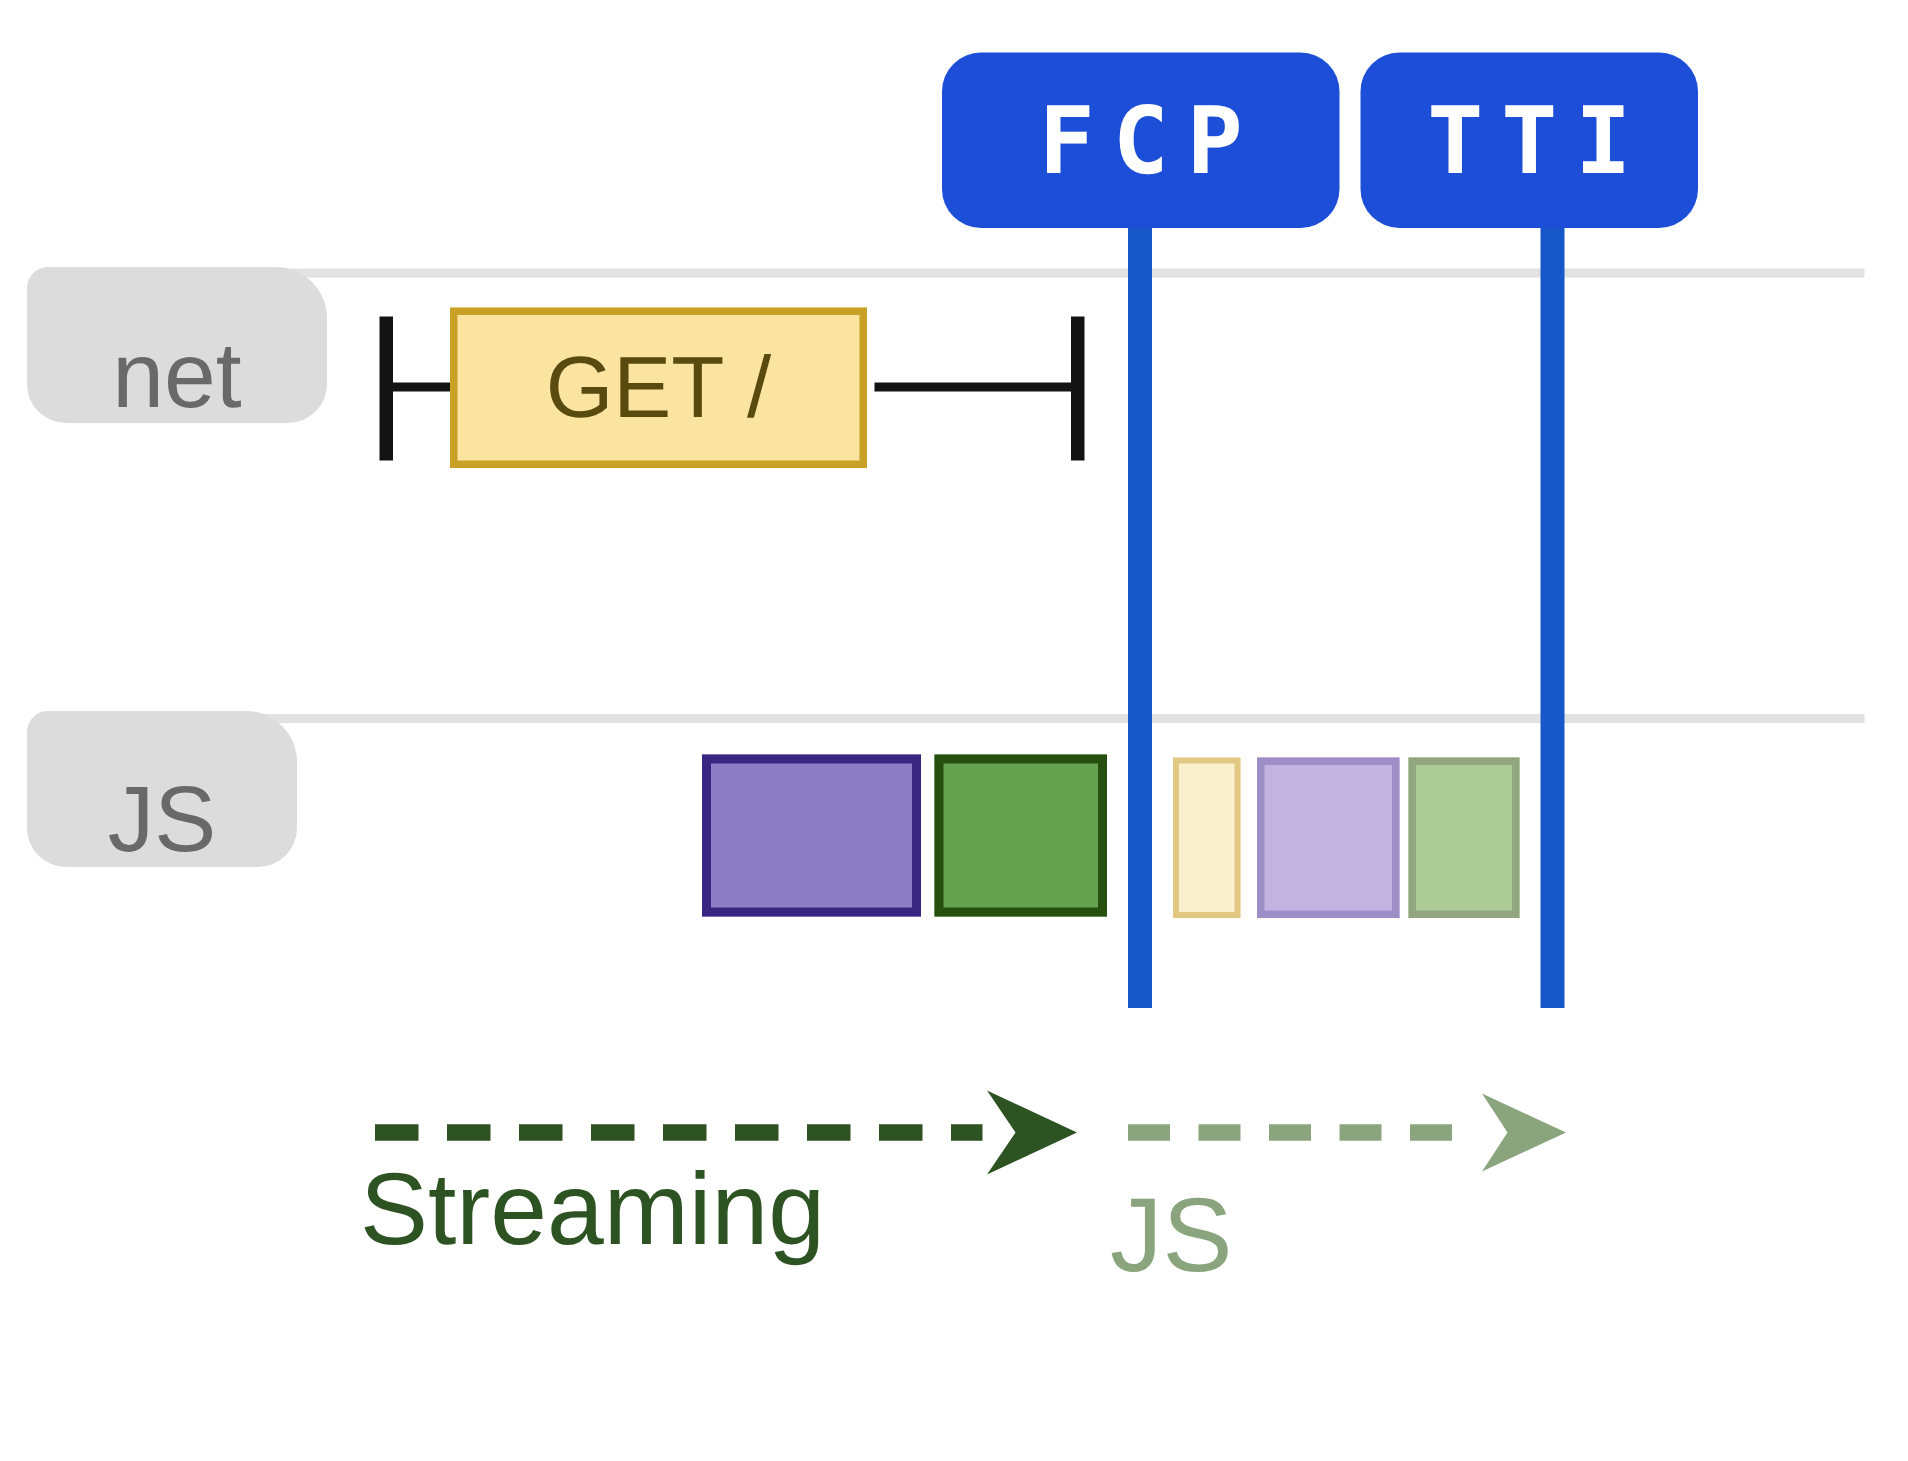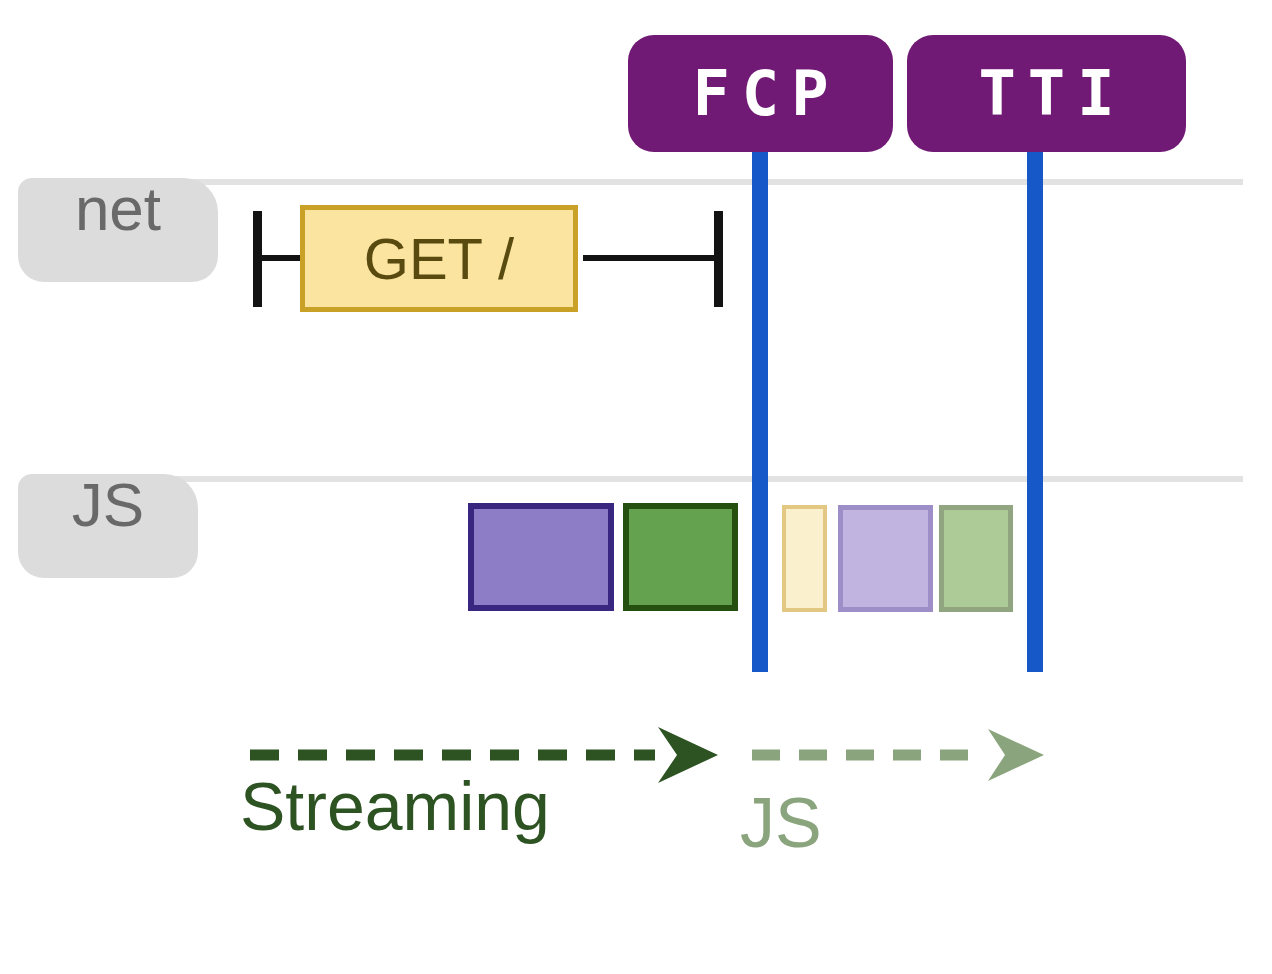--- a/index.html
+++ b/index.html
@@ -8,35 +8,35 @@
     font-family:"Liberation Sans", sans-serif; overflow:hidden;
   }
   
   .lane-line { position:absolute; left:30px; width:1213px; height:6px; background:#e2e2e2; }
   .lane-line.net { top:179px; }
   .lane-line.js  { top:476px; }
 
   
   .lane-label {
     position:absolute; background:#dcdcdc; color:#696969;
-    display:flex; align-items:flex-start; justify-content:center;
+    display:flex; align-items:flex-end; justify-content:center;
     font-size:62px; line-height:1;
   }
   .lane-label.net { left:18px; top:178px; width:200px; height:104px; border-radius:14px 34px 26px 26px; }
   .lane-label.js  { left:18px; top:474px; width:180px; height:104px; border-radius:14px 34px 26px 26px; }
 
   
   .badge {
-    position:absolute; top:35px; height:117px; background:#701a75; border-radius:26px;
+    position:absolute; top:35px; height:117px; background:#1d4ed8; border-radius:26px;
     color:#ffffff; font-family:"DejaVu Sans Mono", monospace; font-weight:bold;
     font-size:62px; letter-spacing:12px; text-indent:12px;
     display:flex; align-items:center; justify-content:center;
   }
   .badge.fcp { left:628px; width:265px; }
-  .badge.tti { left:907px; width:279px; }
+  .badge.tti { left:907px; width:225px; }
   .vline { position:absolute; top:148px; height:524px; width:16px; background:#1658c8; }
   .vline.fcp { left:752px; }
   .vline.tti { left:1027px; }
 
   
   .request-box {
     position:absolute; left:300px; top:205px; width:278px; height:107px;
     background:#fbe4a0; border:5px solid #c9a127; box-sizing:border-box;
     color:#594a10; font-size:58px; line-height:1;
     display:flex; align-items:center; justify-content:center;

